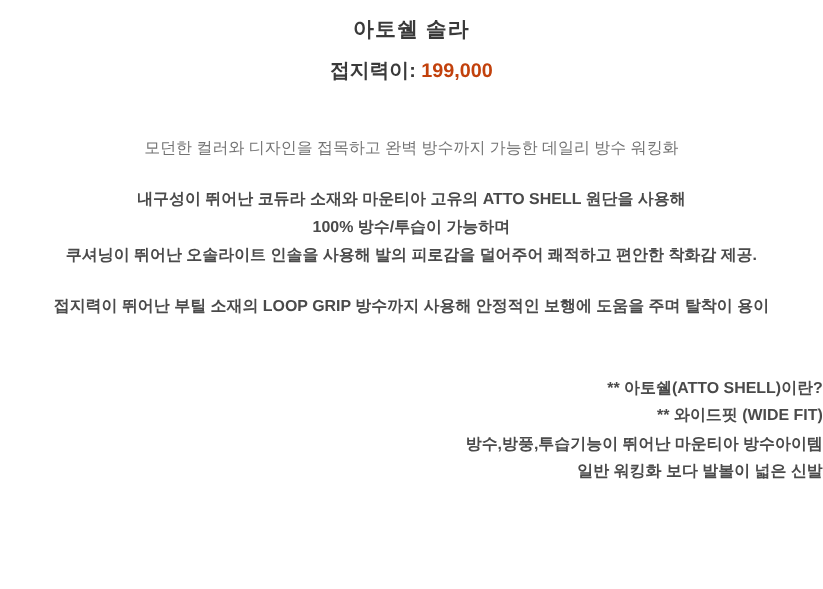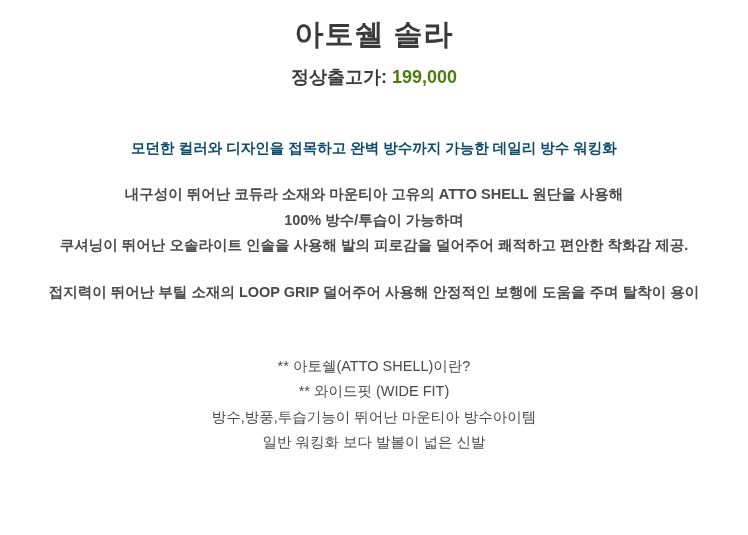--- a/index.html
+++ b/index.html
@@ -16,97 +16,97 @@
   }
   .page {
     width: 748px;
     height: 535px;
     position: relative;
     box-sizing: border-box;
     padding: 0;
   }
   .title {
     text-align: center;
-    font-size: 29px;
+    font-size: 19px;
     font-weight: bold;
     color: #3a3a3a;
     letter-spacing: 1px;
     margin: 16px 0 0 0;
     line-height: 1.3;
   }
   .price-line {
     text-align: center;
     font-size: 18px;
     font-weight: bold;
     color: #3a3a3a;
     margin: 12px 0 0 0;
     line-height: 1.3;
   }
   .price-value {
-    color: #4d7c0f;
+    color: #c2410c;
     font-weight: bold;
   }
   .body-block {
     margin-top: 48px;
     text-align: center;
   }
   .lead {
     font-size: 14.5px;
-    font-weight: bold;
-    color: #0c4a6e;
+    font-weight: normal;
+    color: #737373;
     line-height: 1.6;
   }
   .para {
     margin-top: 22px;
     font-size: 14.5px;
     font-weight: bold;
     color: #4a4a4a;
     line-height: 1.75;
   }
   .para-line {
     display: block;
   }
   .spacer-lg {
     height: 48px;
   }
   .footer-block {
-    text-align: center;
+    text-align: right;
     font-size: 14.5px;
-    font-weight: normal;
+    font-weight: bold;
     color: #4a4a4a;
     line-height: 1.75;
   }
   .footer-line {
     display: block;
   }
 </style>
 </head>
 <body>
 
 <div class="page">
 
   <h1 class="title">아토쉘 솔라</h1>
 
   <div class="price-line">
-    <span>정상출고가:</span>
+    <span>접지력이:</span>
     <span class="price-value">199,000</span>
   </div>
 
   <div class="body-block">
 
     <div class="lead">모던한 컬러와 디자인을 접목하고 완벽 방수까지 가능한 데일리 방수 워킹화</div>
 
     <div class="para">
       <span class="para-line">내구성이 뛰어난 코듀라 소재와 마운티아 고유의 ATTO SHELL 원단을 사용해</span>
       <span class="para-line">100% 방수/투습이 가능하며</span>
       <span class="para-line">쿠셔닝이 뛰어난 오솔라이트 인솔을 사용해 발의 피로감을 덜어주어 쾌적하고 편안한 착화감 제공.</span>
     </div>
 
     <div class="para">
-      <span class="para-line">접지력이 뛰어난 부틸 소재의 LOOP GRIP 덜어주어 사용해 안정적인 보행에 도움을 주며 탈착이 용이</span>
+      <span class="para-line">접지력이 뛰어난 부틸 소재의 LOOP GRIP 방수까지 사용해 안정적인 보행에 도움을 주며 탈착이 용이</span>
     </div>
 
   </div>
 
   <div class="spacer-lg"></div>
 
   <div class="footer-block">
     <span class="footer-line">** 아토쉘(ATTO SHELL)이란?</span>
     <span class="footer-line">** 와이드핏 (WIDE FIT)</span>
     <span class="footer-line">방수,방풍,투습기능이 뛰어난 마운티아 방수아이템</span>

